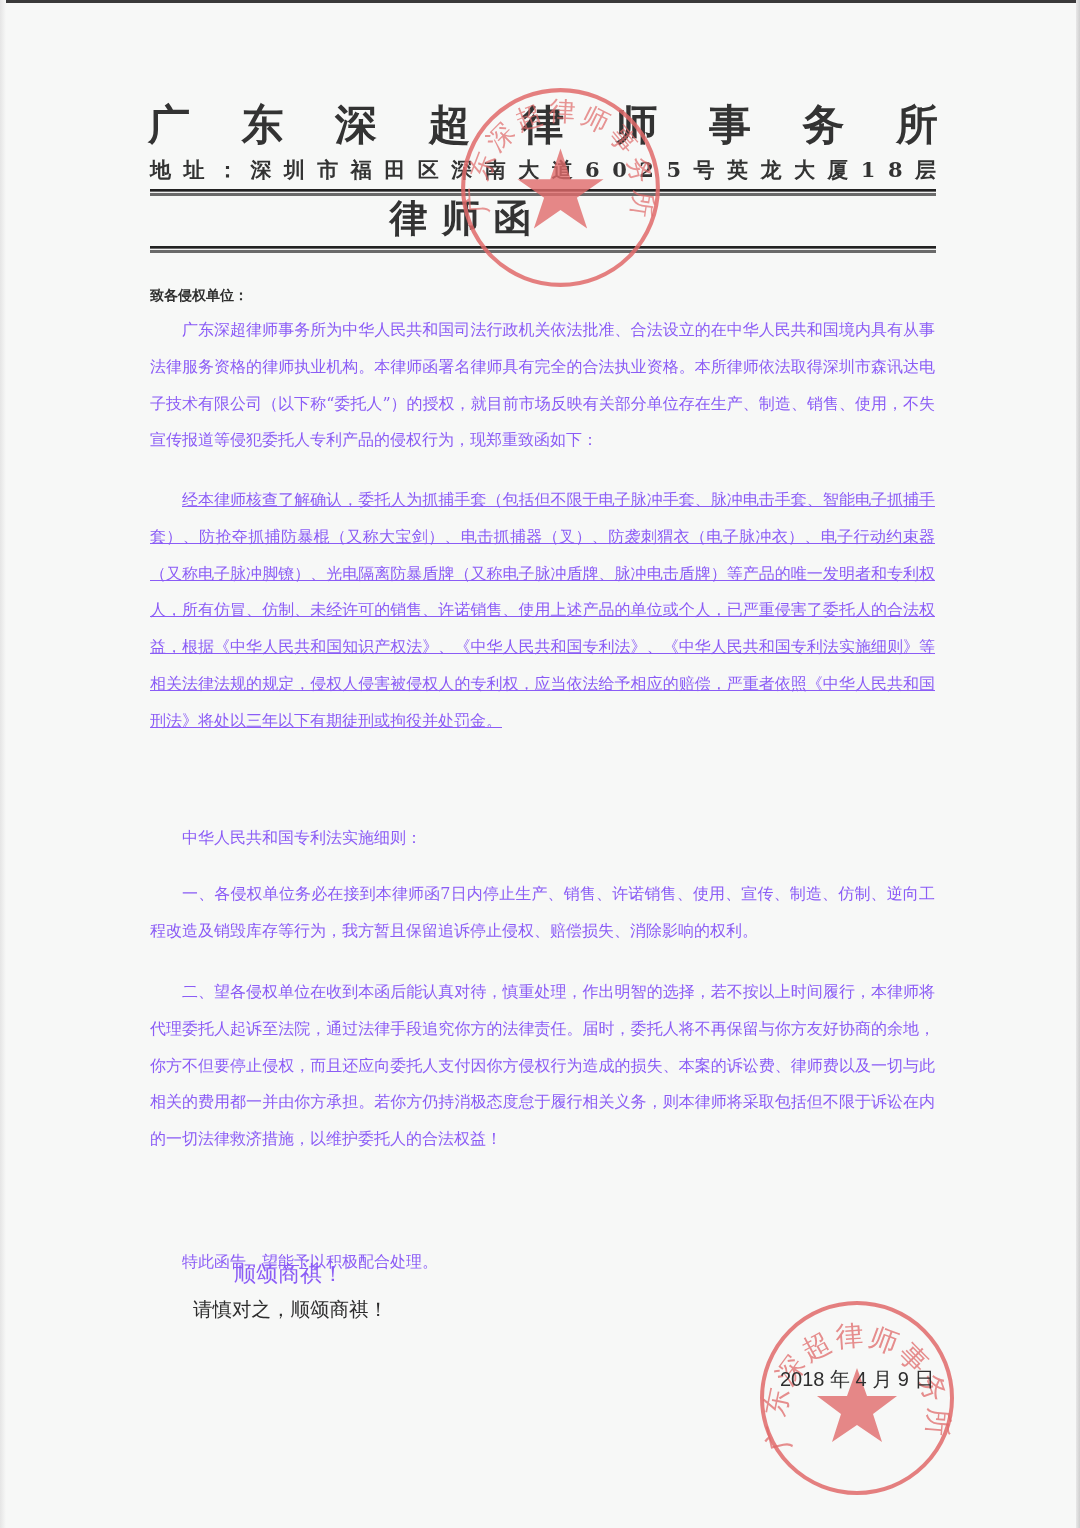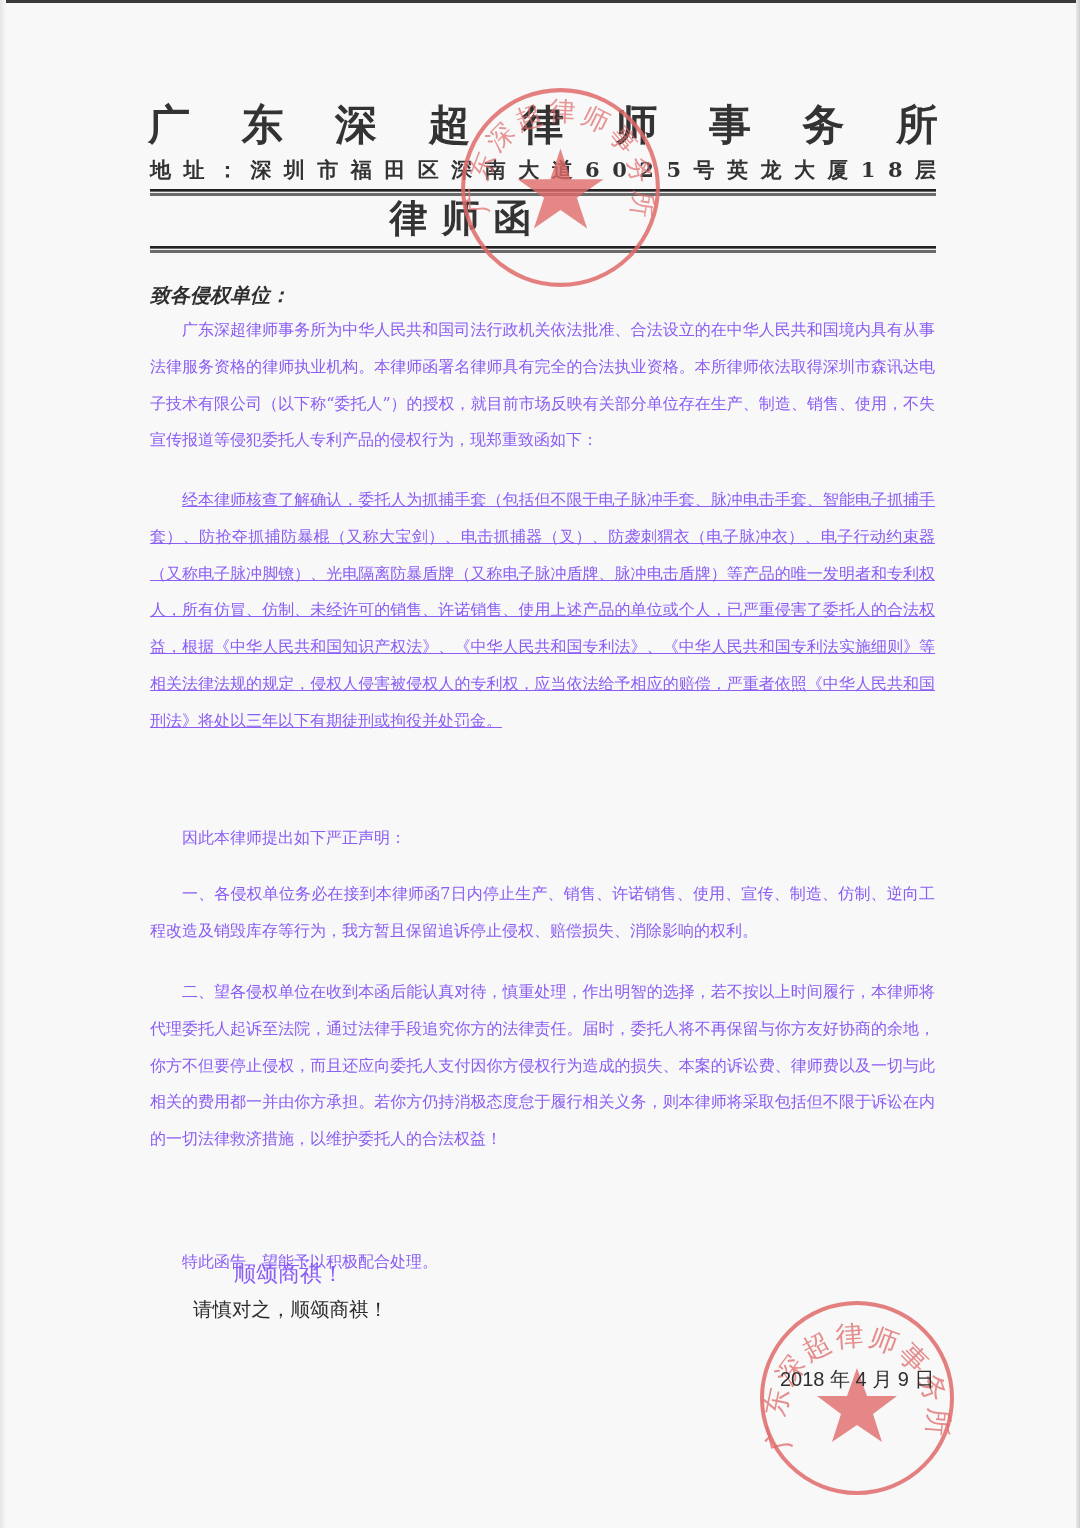--- a/index.html
+++ b/index.html
@@ -39,21 +39,21 @@
   .doc-title {
     position: absolute; left: 0; width: 935px; top: 192px; text-align: center;
     font-size: 38px; font-weight: bold; color: #333; letter-spacing: 14px; line-height: 52px;
   }
 
   .body-text {
     position: absolute; left: 150px; width: 785px;
     font-size: 19.5px; line-height: 36.8px; color: #2e2e2e;
     text-align: justify;
   }
-  .salutation { top: 277px; font-weight: bold; font-size: 20px; font-style: italic; }
+  .salutation { top: 277px; font-weight: bold; font-size: 14px; }
   .para { position: absolute; left: 150px; width: 785px; font-size: 16px; line-height: 36.8px; color: #8b5cf6; text-align: justify; text-indent: 2em; }
   .p1 { top: 312px; }
   .p2 { top: 482px; text-decoration: underline; }
   .p3 { top: 820px; }
   .p4 { top: 876px; }
   .p5 { top: 966px; margin-top: 8px; }
   .p6 { top: 1218px; margin-top: 26px; }
   .p7 { position: absolute; left: 234px; top: 1256px; font-size: 22px; line-height: 36.8px; color: #8b5cf6; }
   .p8 { position: absolute; left: 193px; top: 1292px; font-size: 19.5px; line-height: 36.8px; color: #2e2e2e; }
 
@@ -114,21 +114,21 @@
   <span>层</span>
 </div>
 
 <div class="rule rule-1"></div>
 <div class="doc-title">律师函</div>
 <div class="rule rule-2"></div>
 
 <div class="body-text salutation">致各侵权单位：</div>
 <div class="para p1">广东深超律师事务所为中华人民共和国司法行政机关依法批准、合法设立的在中华人民共和国境内具有从事法律服务资格的律师执业机构。本律师函署名律师具有完全的合法执业资格。本所律师依法取得深圳市森讯达电子技术有限公司（以下称“委托人”）的授权，就目前市场反映有关部分单位存在生产、制造、销售、使用，不失宣传报道等侵犯委托人专利产品的侵权行为，现郑重致函如下：</div>
 <div class="para p2">经本律师核查了解确认，委托人为抓捕手套（包括但不限于电子脉冲手套、脉冲电击手套、智能电子抓捕手套）、防抢夺抓捕防暴棍（又称大宝剑）、电击抓捕器（叉）、防袭刺猬衣（电子脉冲衣）、电子行动约束器（又称电子脉冲脚镣）、光电隔离防暴盾牌（又称电子脉冲盾牌、脉冲电击盾牌）等产品的唯一发明者和专利权人，所有仿冒、仿制、未经许可的销售、许诺销售、使用上述产品的单位或个人，已严重侵害了委托人的合法权益，根据《中华人民共和国知识产权法》、《中华人民共和国专利法》、《中华人民共和国专利法实施细则》等相关法律法规的规定，侵权人侵害被侵权人的专利权，应当依法给予相应的赔偿，严重者依照《中华人民共和国刑法》将处以三年以下有期徒刑或拘役并处罚金。</div>
-<div class="para p3">因此本律师提出如下严正声明：</div>
+<div class="para p3">中华人民共和国专利法实施细则：</div>
 <div class="para p4">一、各侵权单位务必在接到本律师函7日内停止生产、销售、许诺销售、使用、宣传、制造、仿制、逆向工程改造及销毁库存等行为，我方暂且保留追诉停止侵权、赔偿损失、消除影响的权利。</div>
 <div class="para p5">二、望各侵权单位在收到本函后能认真对待，慎重处理，作出明智的选择，若不按以上时间履行，本律师将代理委托人起诉至法院，通过法律手段追究你方的法律责任。届时，委托人将不再保留与你方友好协商的余地，你方不但要停止侵权，而且还应向委托人支付因你方侵权行为造成的损失、本案的诉讼费、律师费以及一切与此相关的费用都一并由你方承担。若你方仍持消极态度怠于履行相关义务，则本律师将采取包括但不限于诉讼在内的一切法律救济措施，以维护委托人的合法权益！</div>
 <div class="para p6">特此函告，望能予以积极配合处理。</div>
 <div class="p7">顺颂商祺！</div>
 <div class="p8">请慎对之，顺颂商祺！</div>
 
 <div class="date-line">2018 年 4 月 9 日</div>
 
 <svg class="seal seal-top" viewBox="0 0 200 200">
   <defs>

